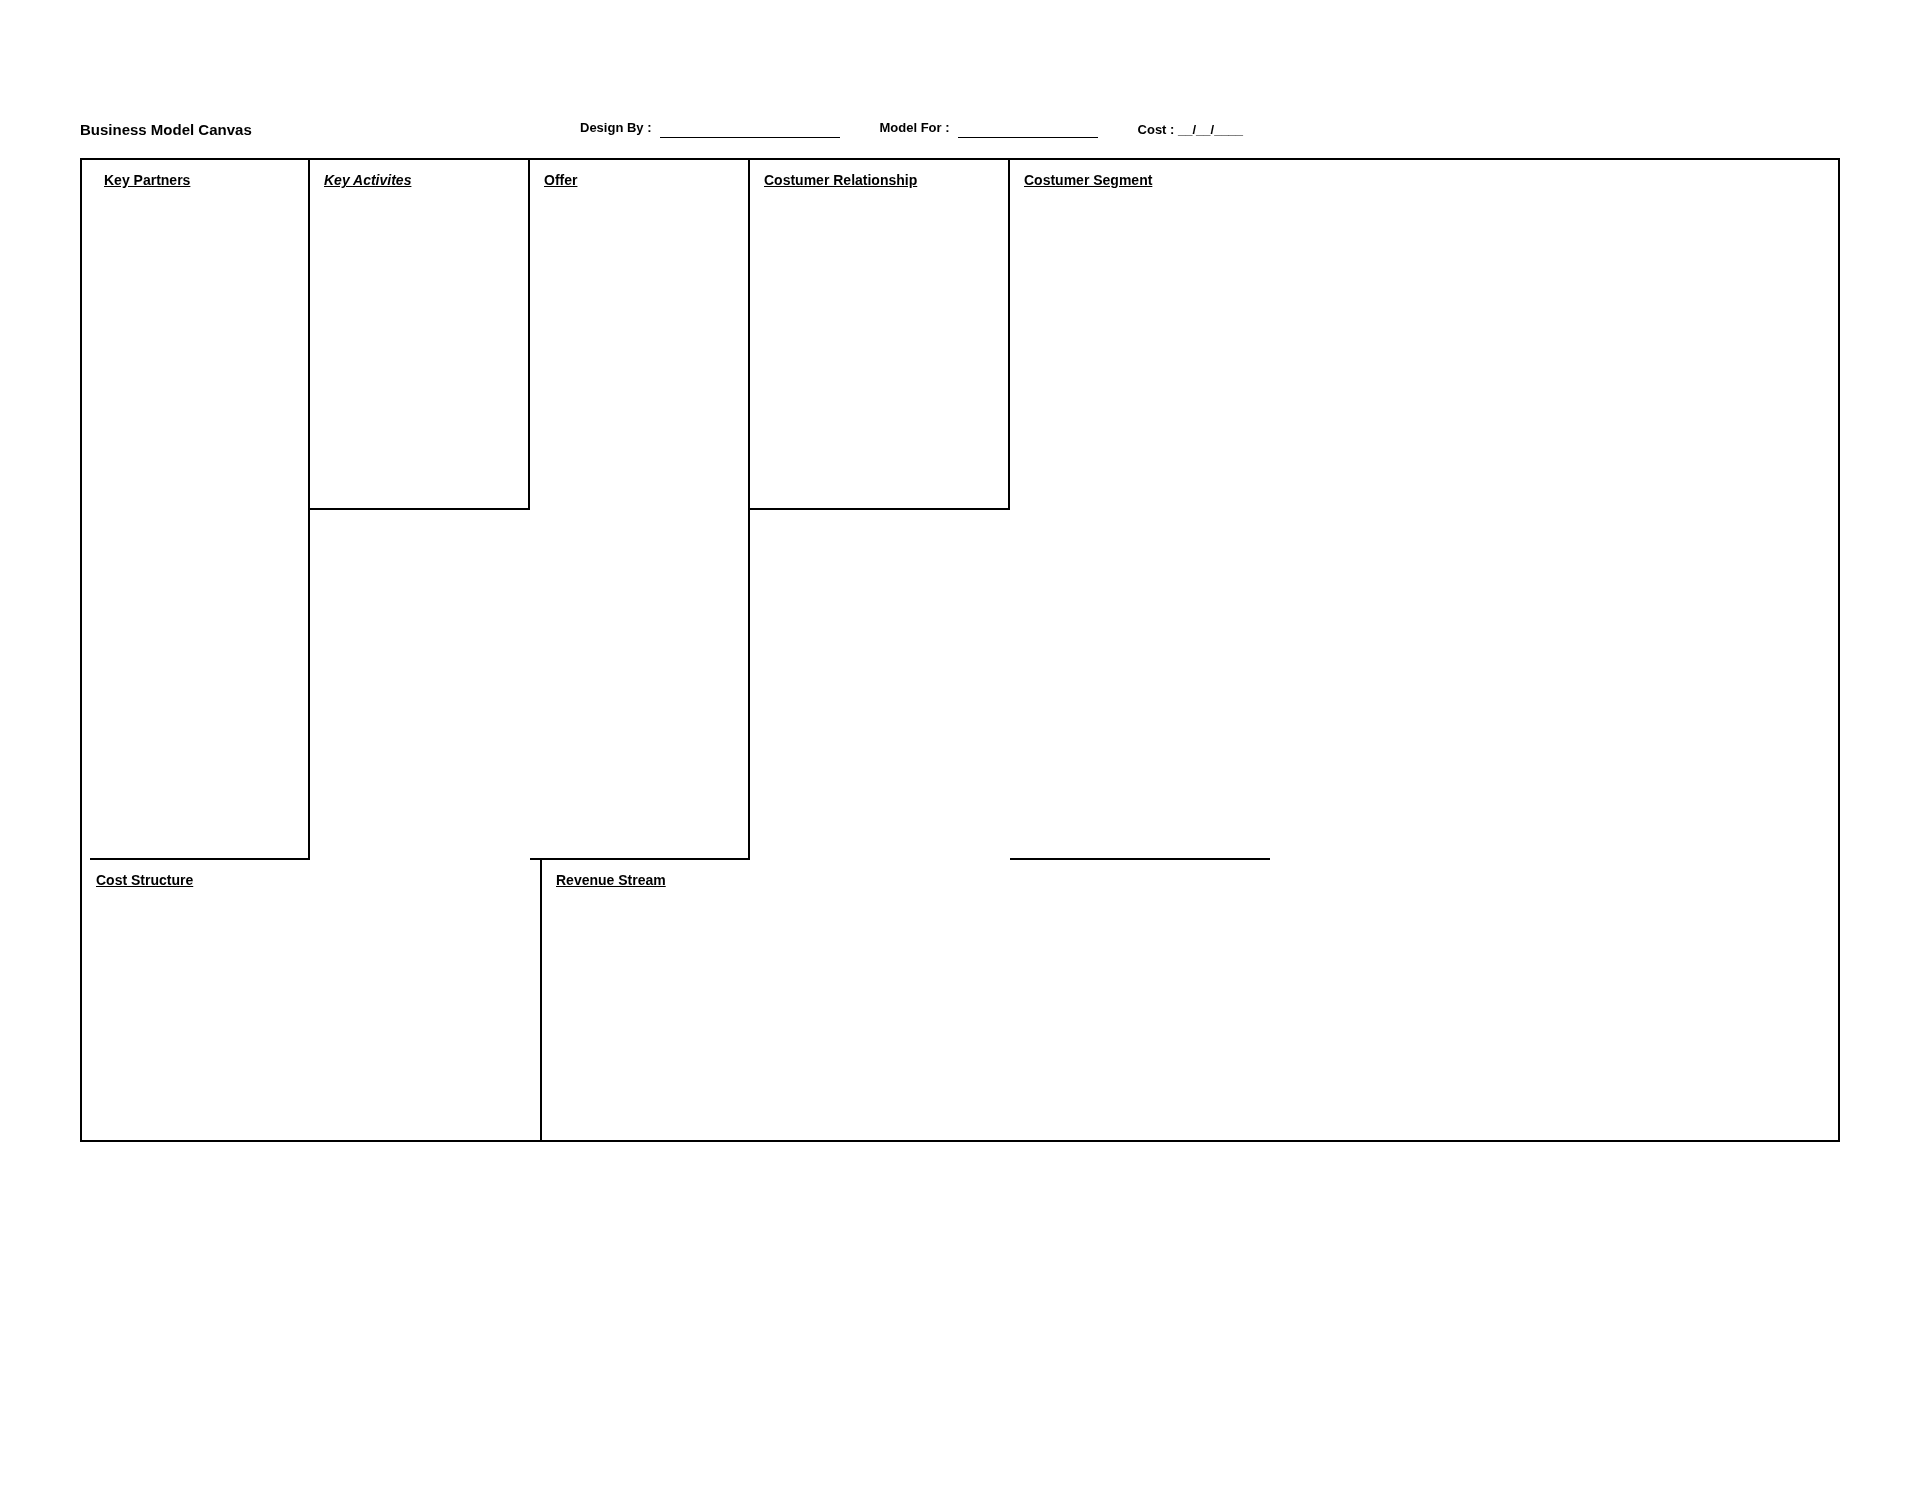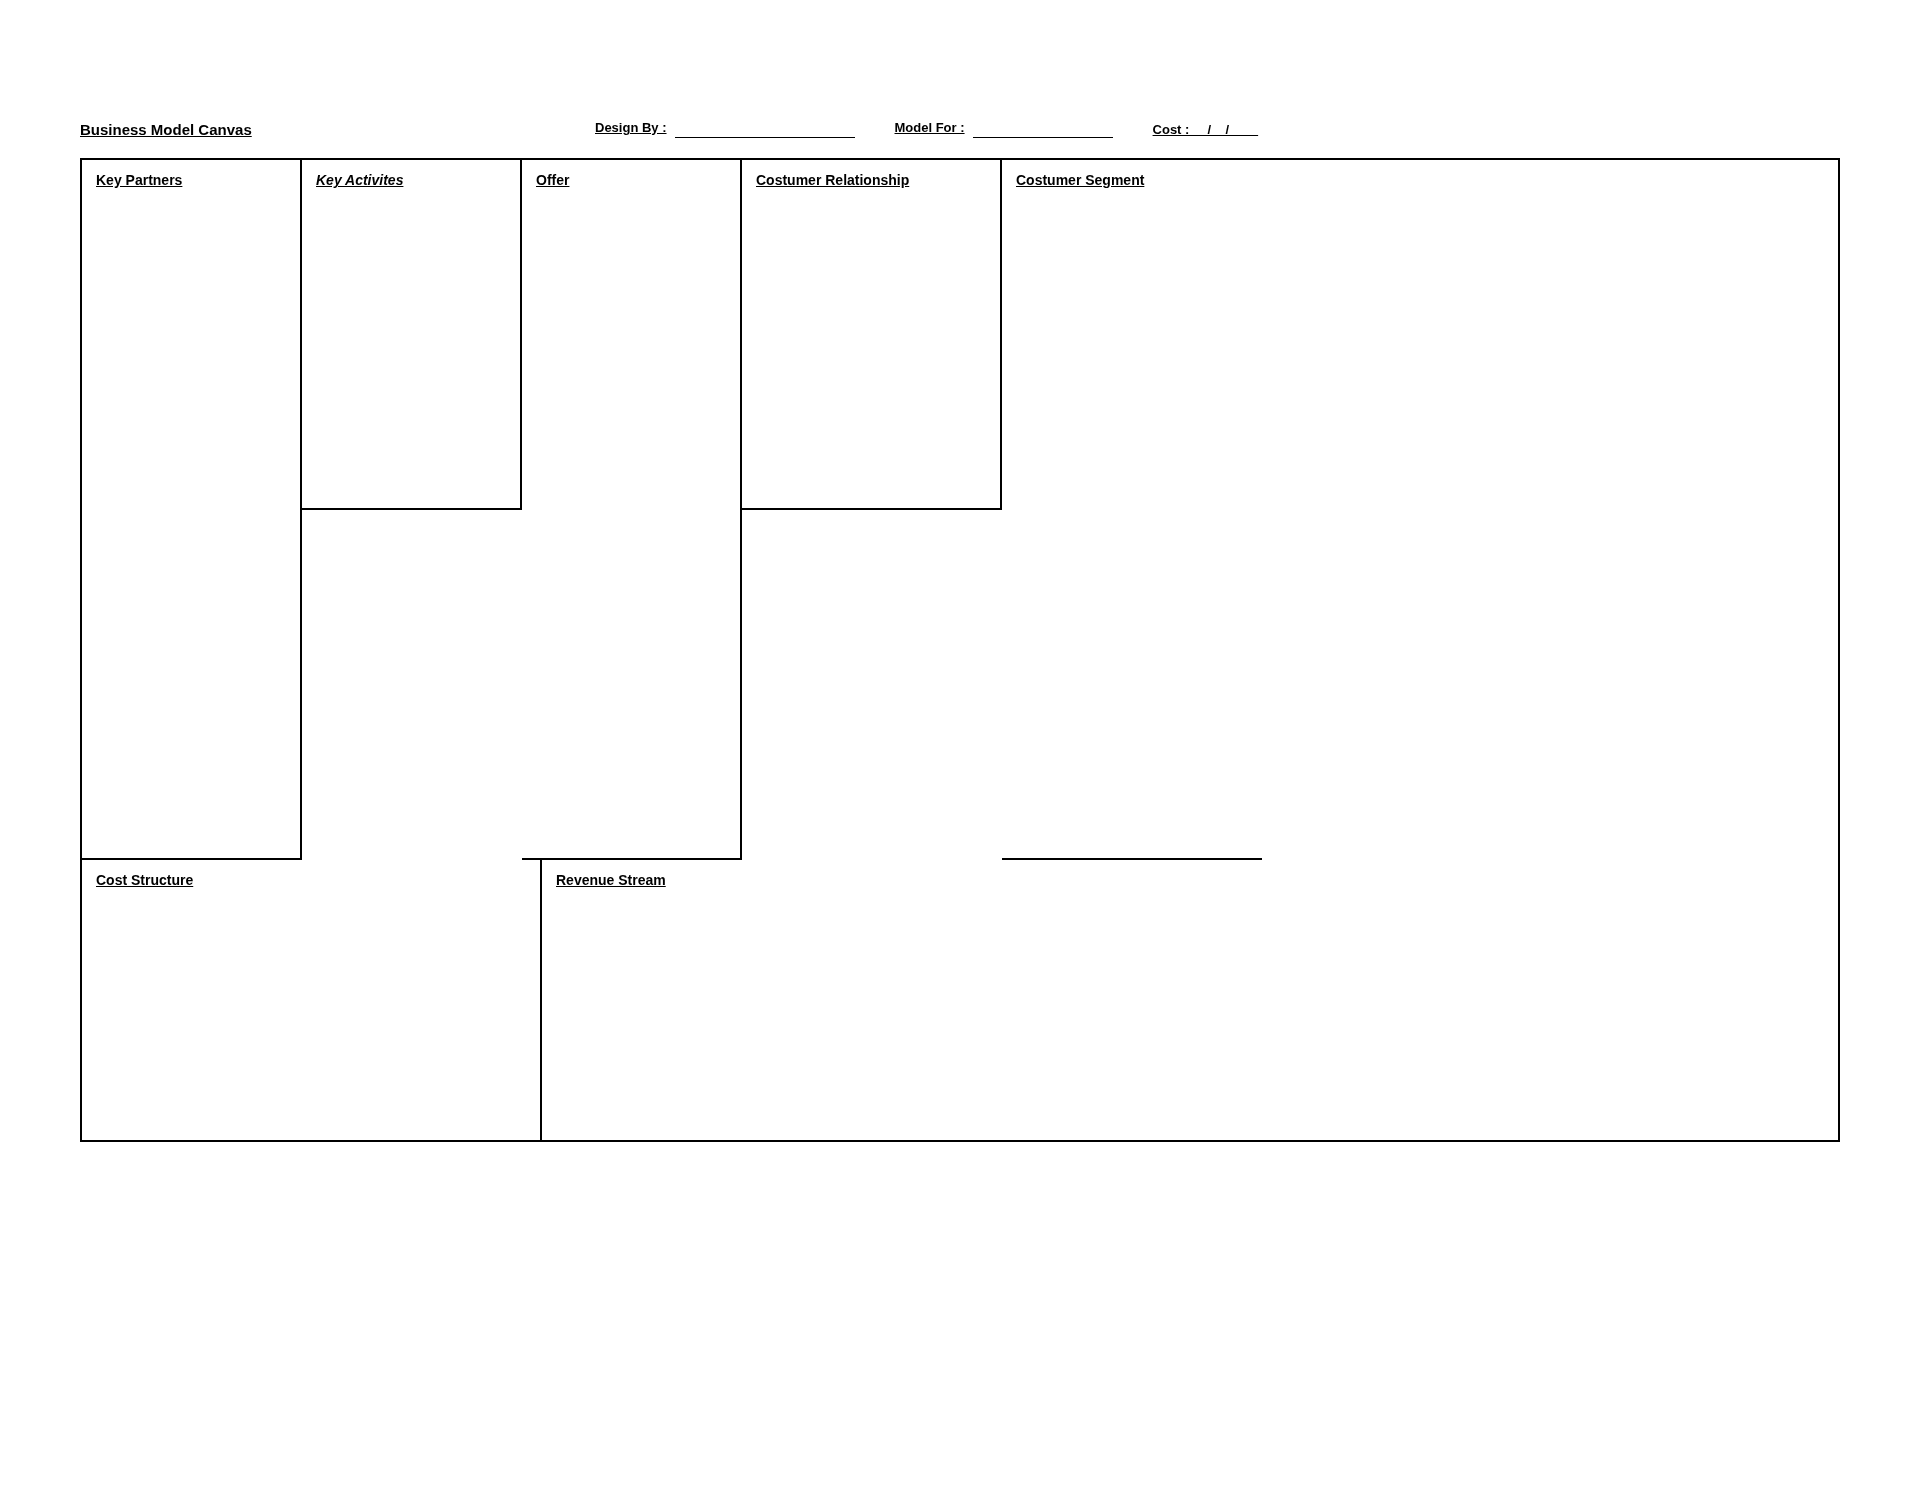--- a/index.html
+++ b/index.html
@@ -18,22 +18,21 @@
     }
 
     .page-container {
       padding: 120px 80px 80px 80px;
     }
 
     .header-row {
       display: flex;
       align-items: center;
       margin-bottom: 20px;
-      gap: 15px;
-      text-decoration: underline;
+      gap: 0;
     }
 
     .header-title {
       font-weight: bold;
       font-size: 15px;
       min-width: 220px;
     }
 
     .header-fields {
       display: flex;
@@ -65,20 +64,21 @@
     .canvas-wrapper {
       border: 2px solid #000;
       width: 100%;
     }
 
     
     .canvas-grid-top {
       display: grid;
       grid-template-columns: 220px 220px 220px 260px 260px;
       grid-template-rows: 350px 350px;
+      margin-left: 8px;
     }
 
     .canvas-grid-bottom {
       display: grid;
       grid-template-columns: 460px 1fr;
       min-height: 280px;
     }
 
     .cell {
       padding: 12px 14px;

